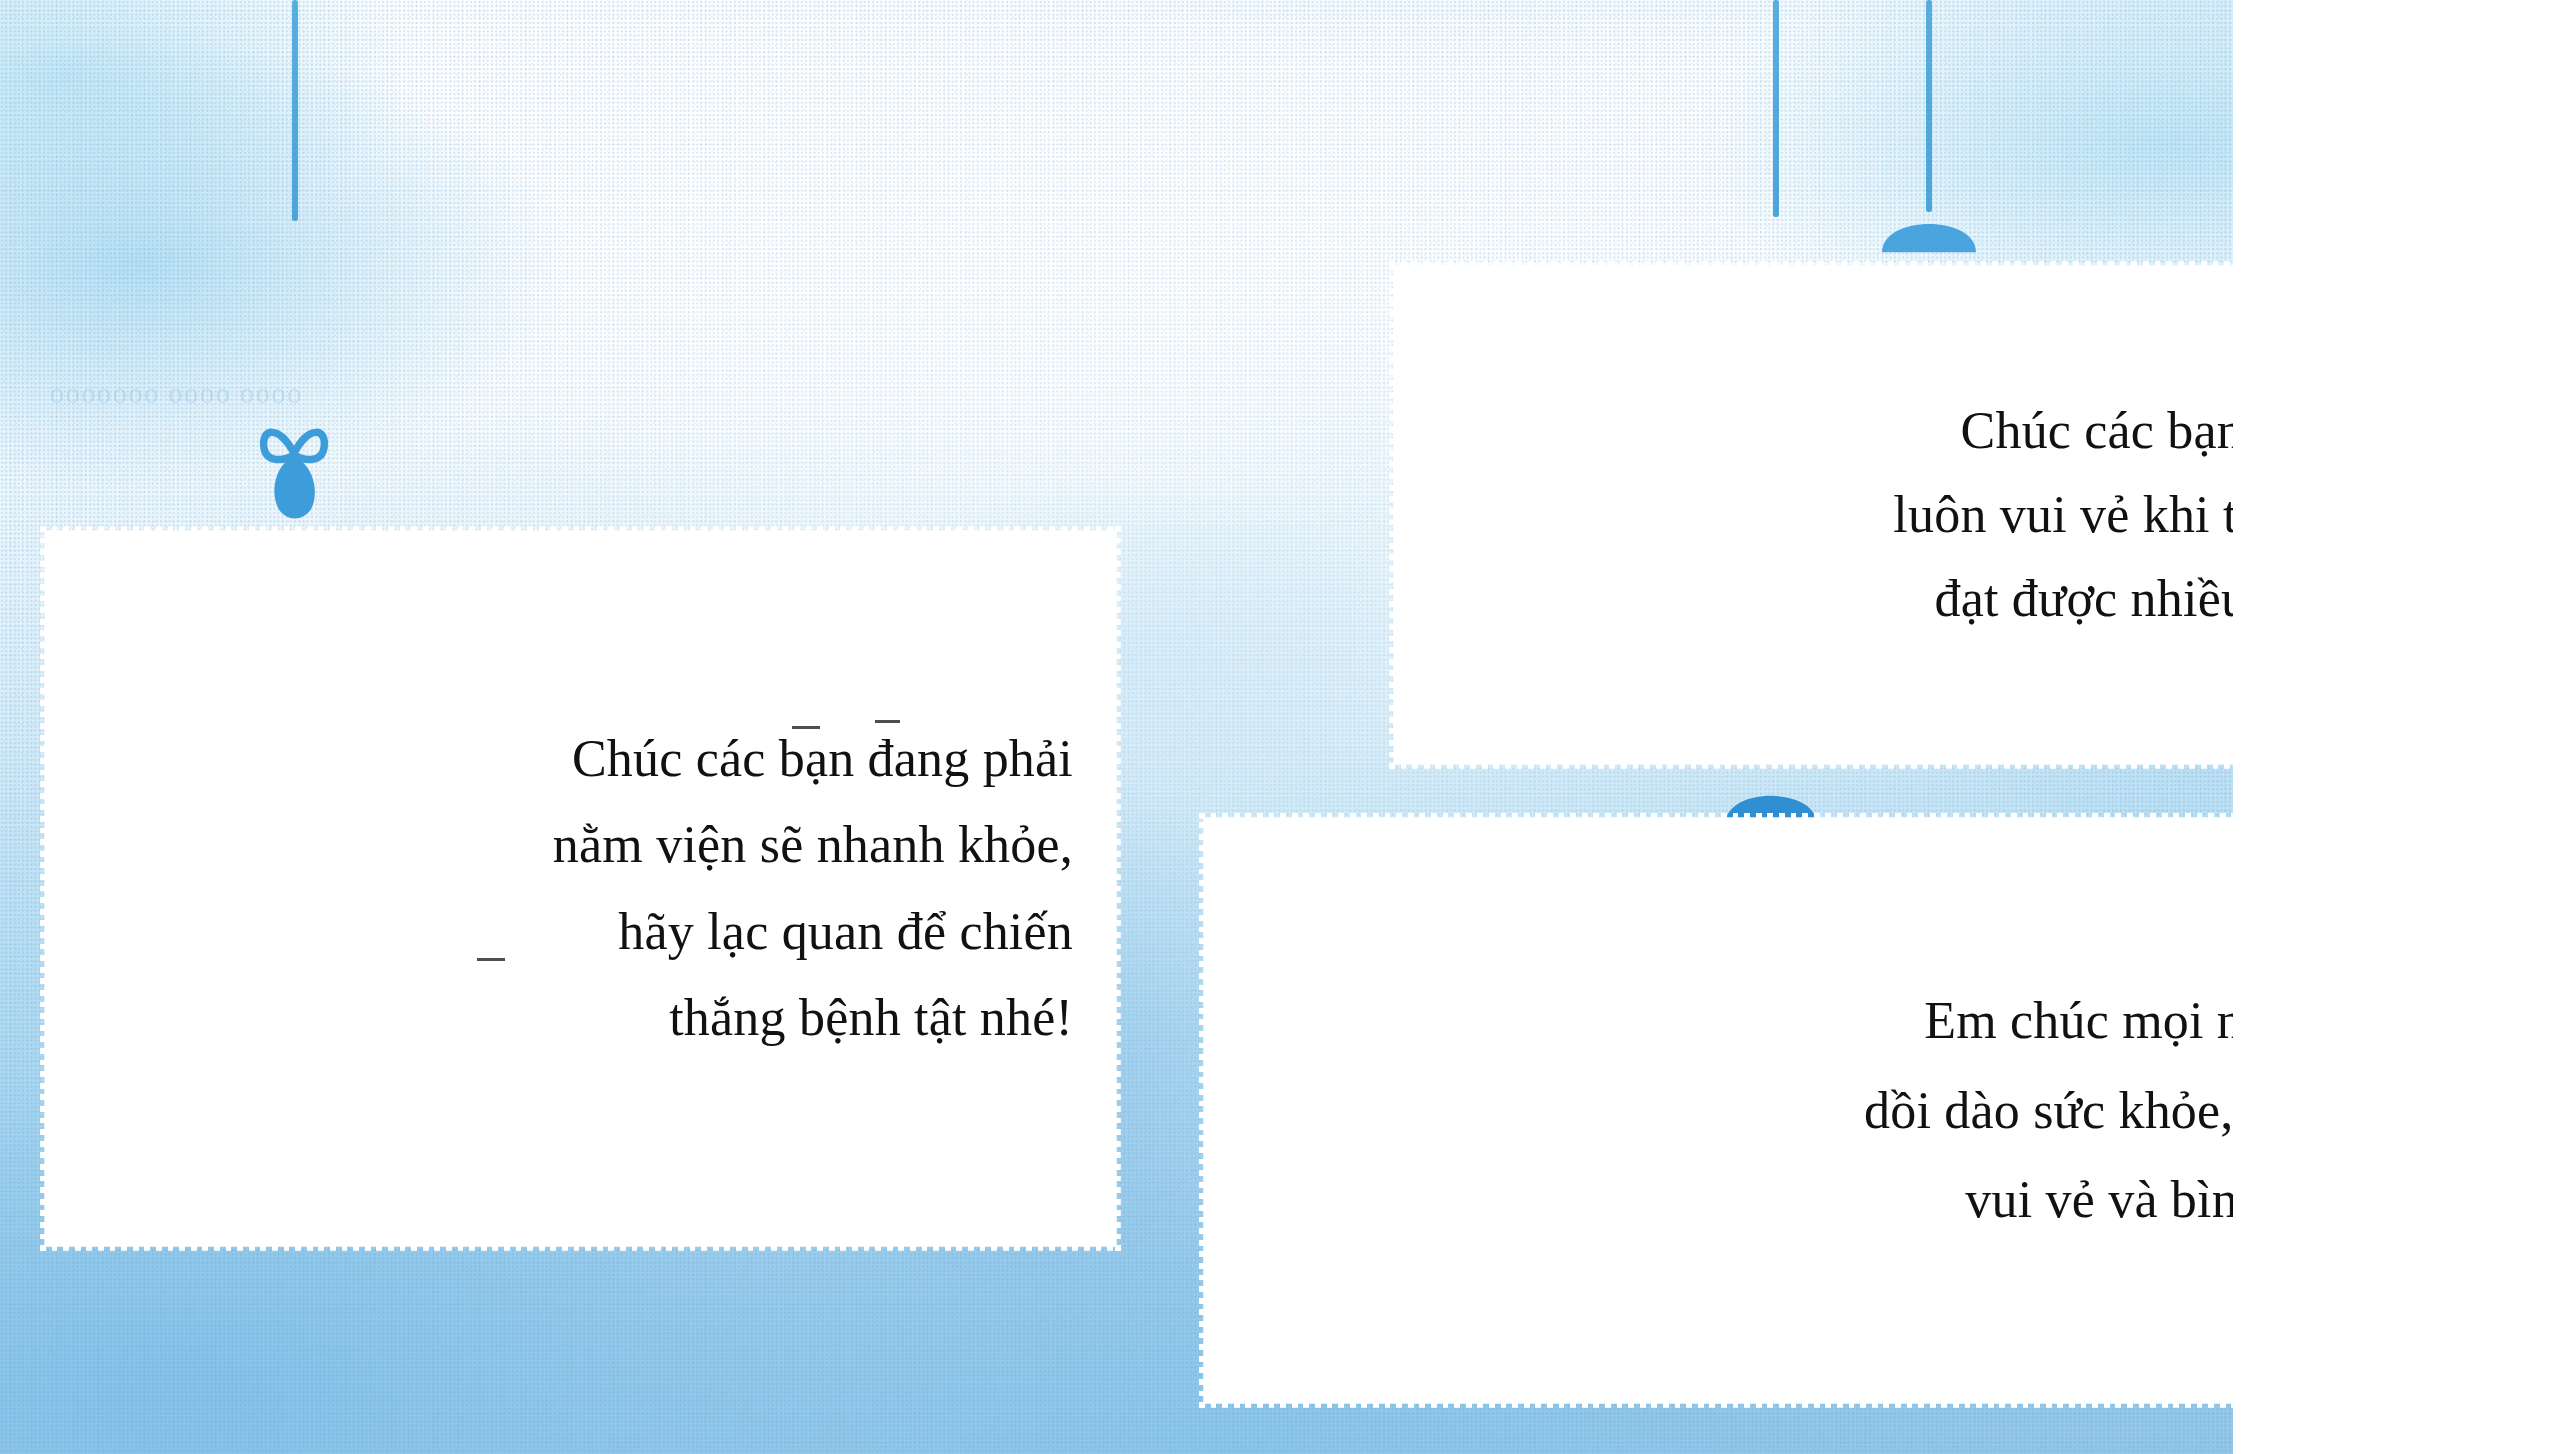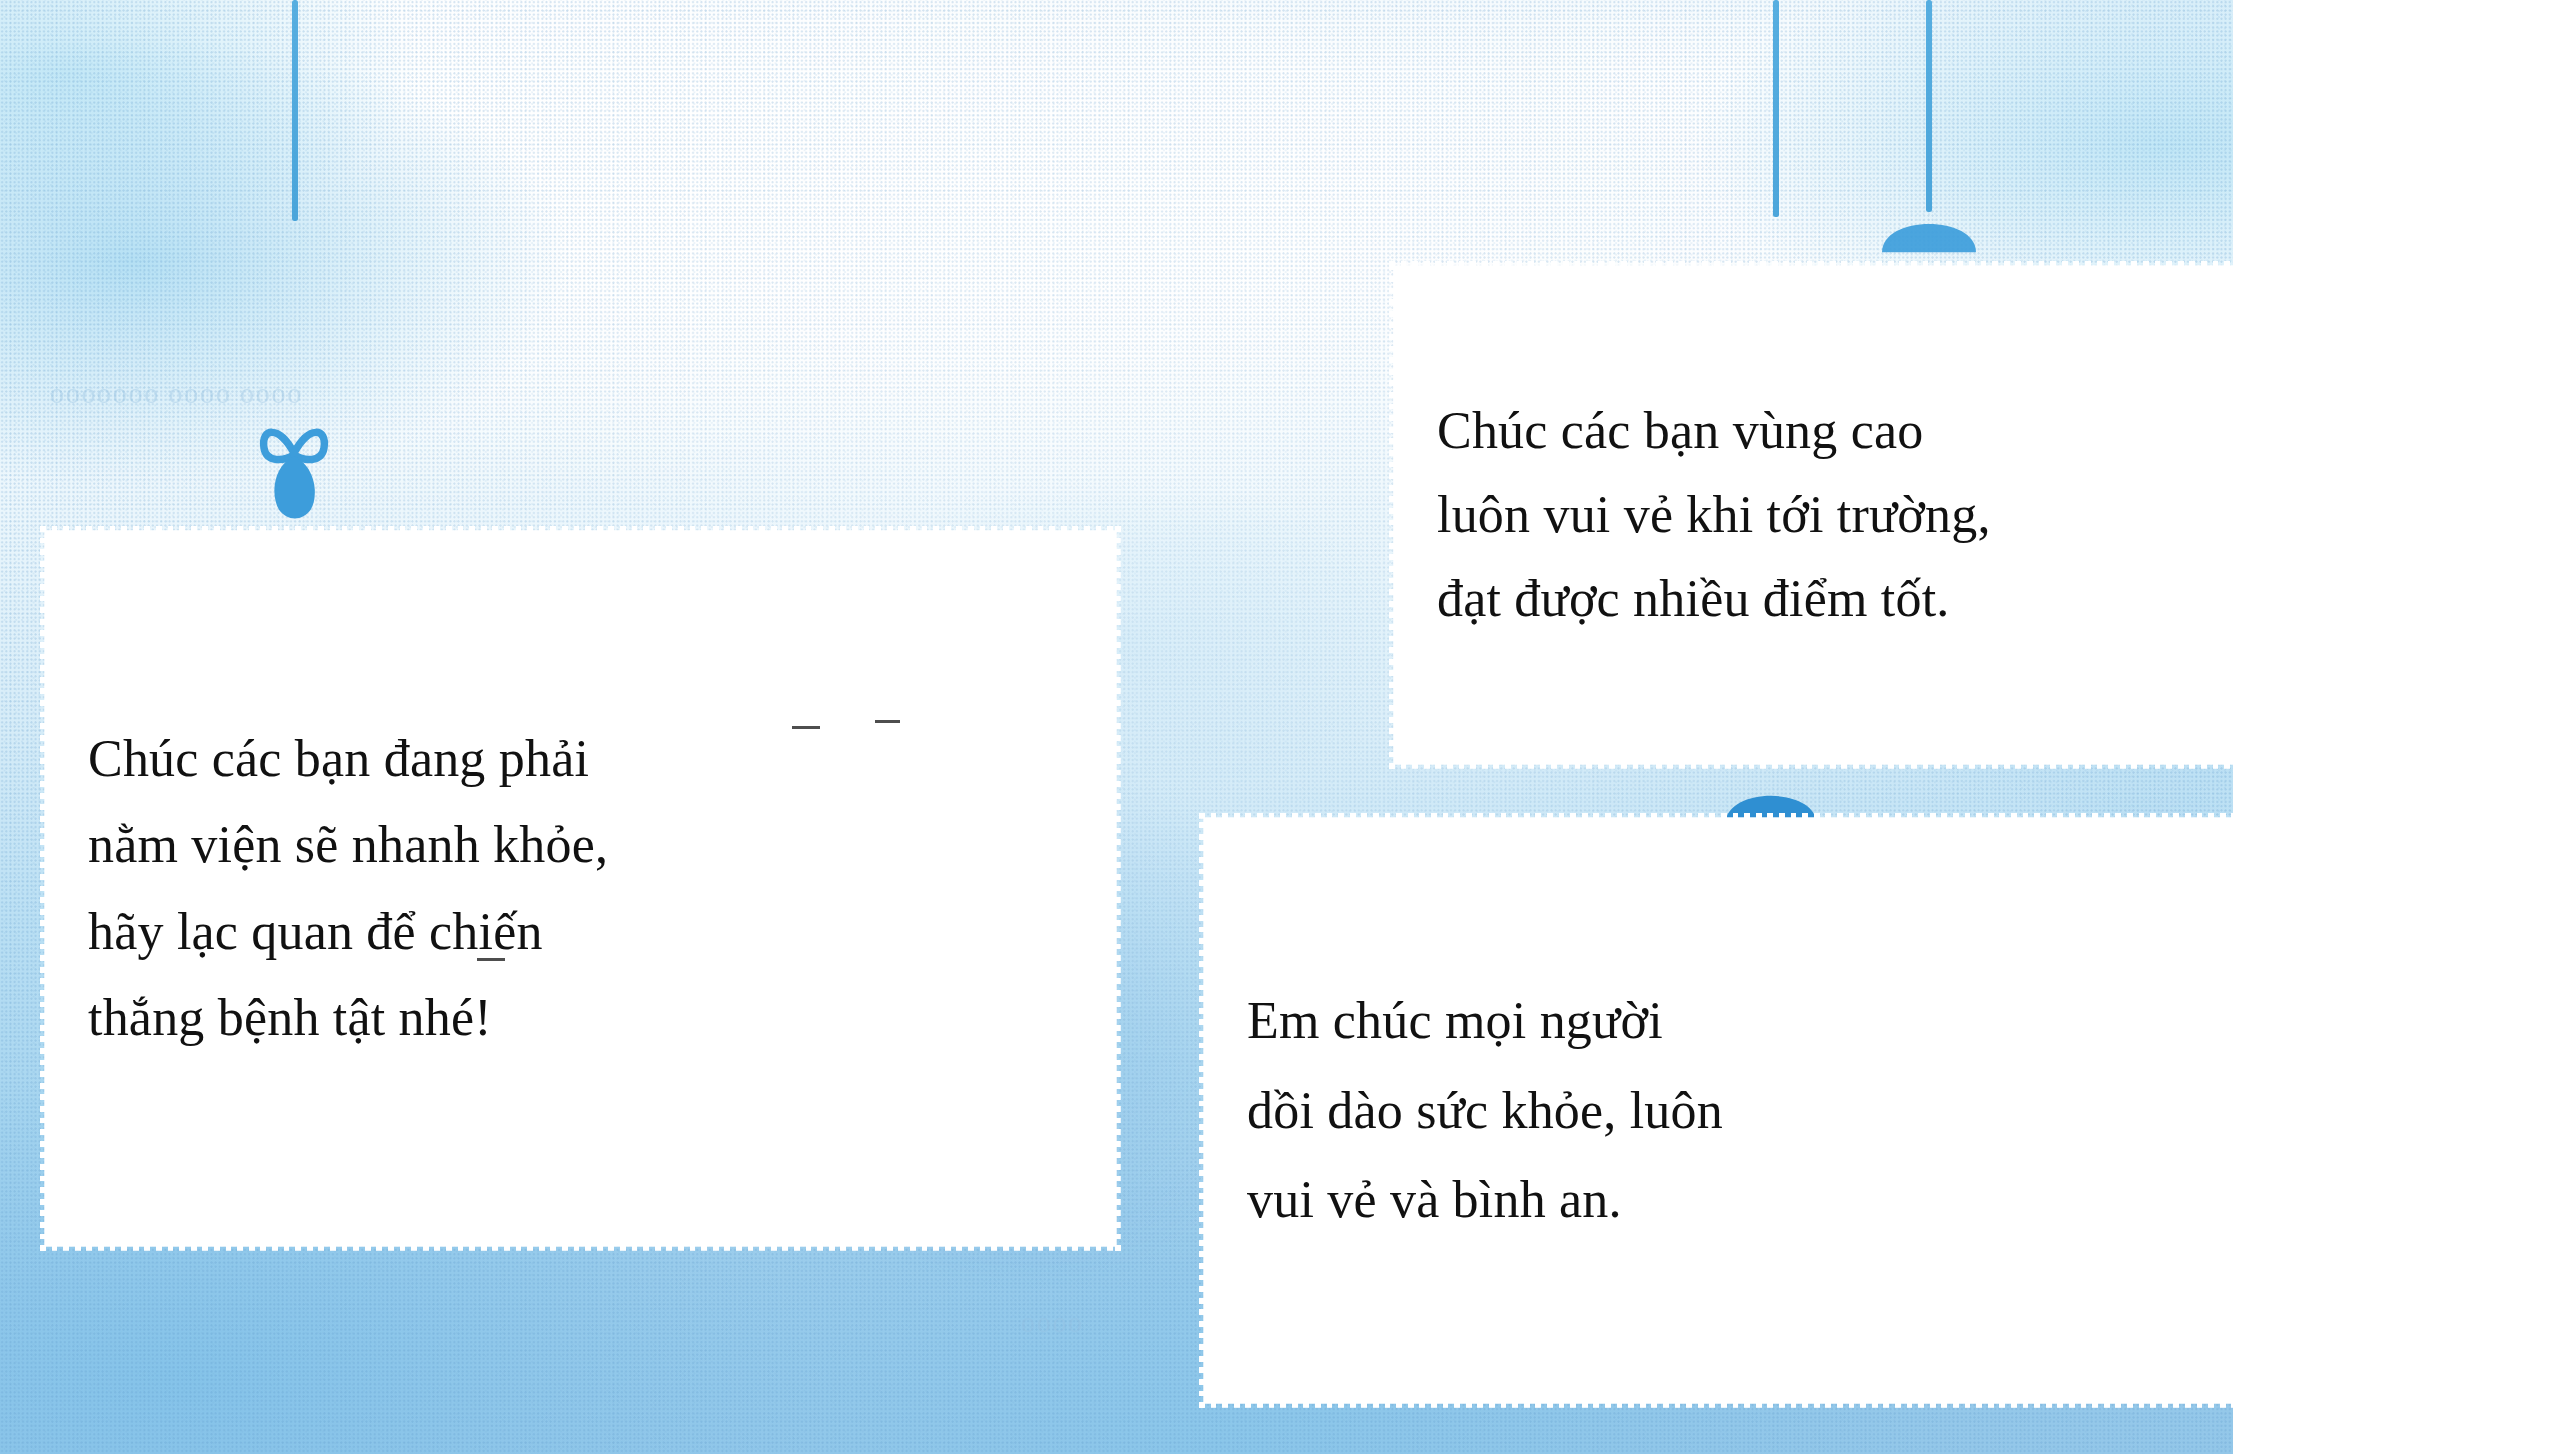--- a/index.html
+++ b/index.html
@@ -6,20 +6,21 @@
     margin: 0;
     padding: 0;
     background: #ffffff;
   }
   #page {
     position: relative;
     width: 2233px;
     height: 1454px;
     overflow: hidden;
     font-family: "Liberation Serif", serif;
+    text-align: right;
   }
 
   
   .bg-base {
     position: absolute;
     inset: 0;
     background:
       radial-gradient(ellipse 60% 45% at 18% 8%, #ffffff 0%, rgba(255,255,255,0.9) 25%, rgba(255,255,255,0) 60%),
       radial-gradient(ellipse 55% 40% at 45% 12%, #ffffff 0%, rgba(255,255,255,0.85) 30%, rgba(255,255,255,0) 65%),
       radial-gradient(ellipse 45% 35% at 75% 6%, rgba(255,255,255,0.95) 0%, rgba(255,255,255,0) 70%),

